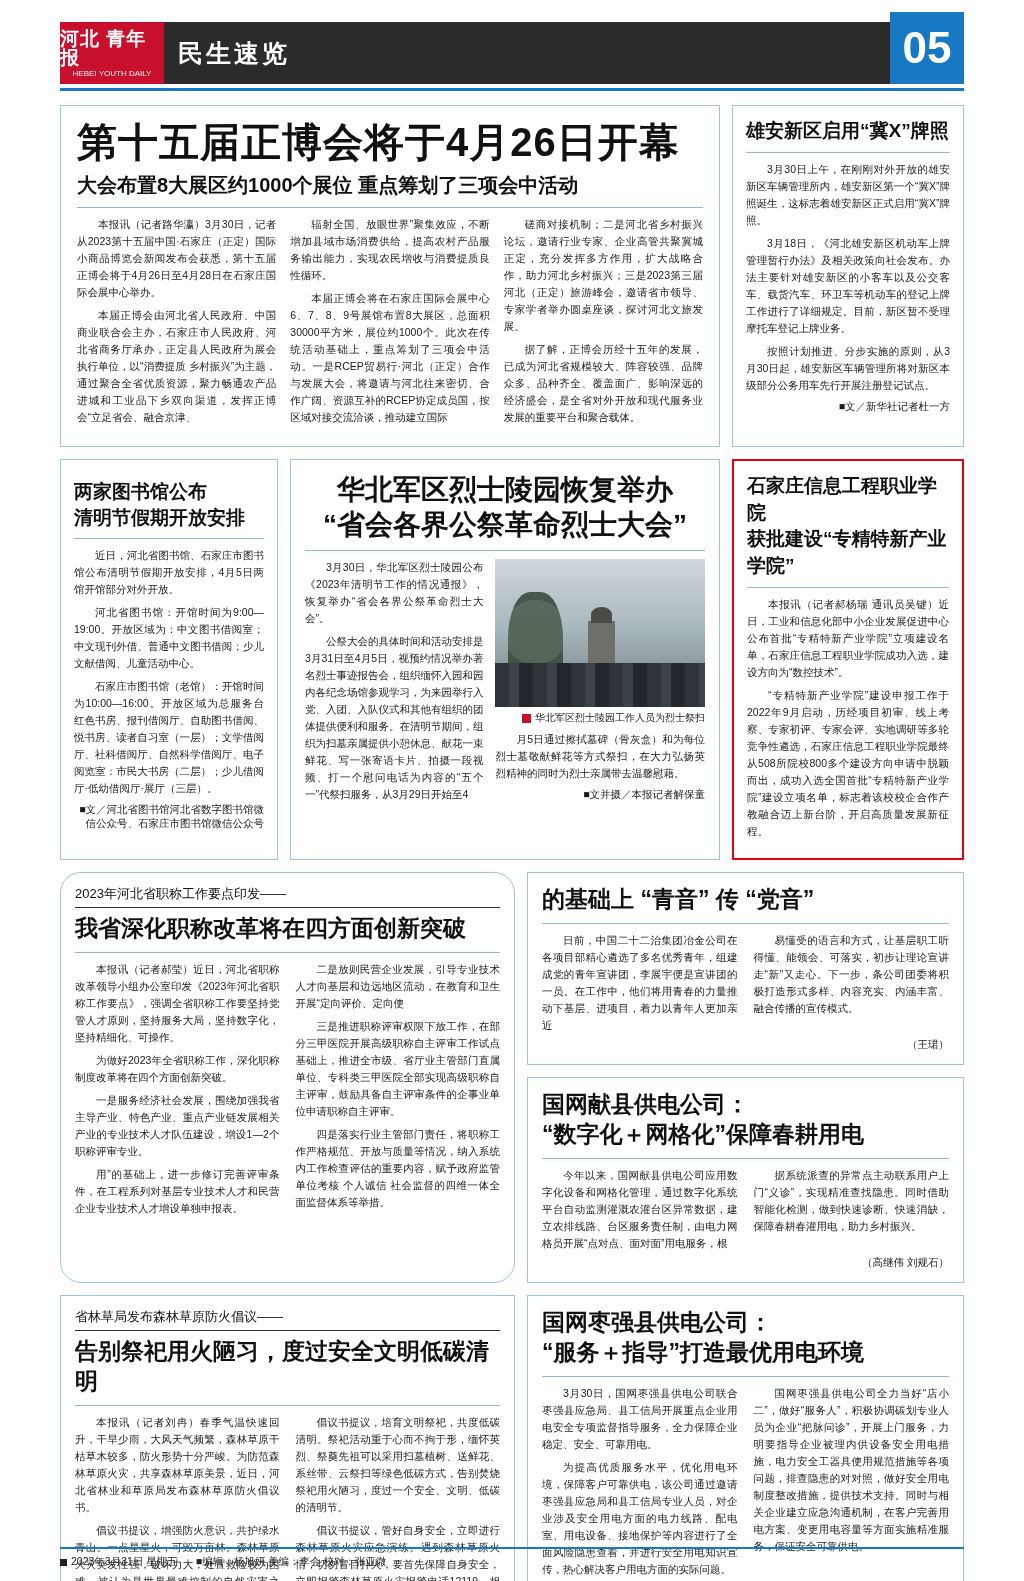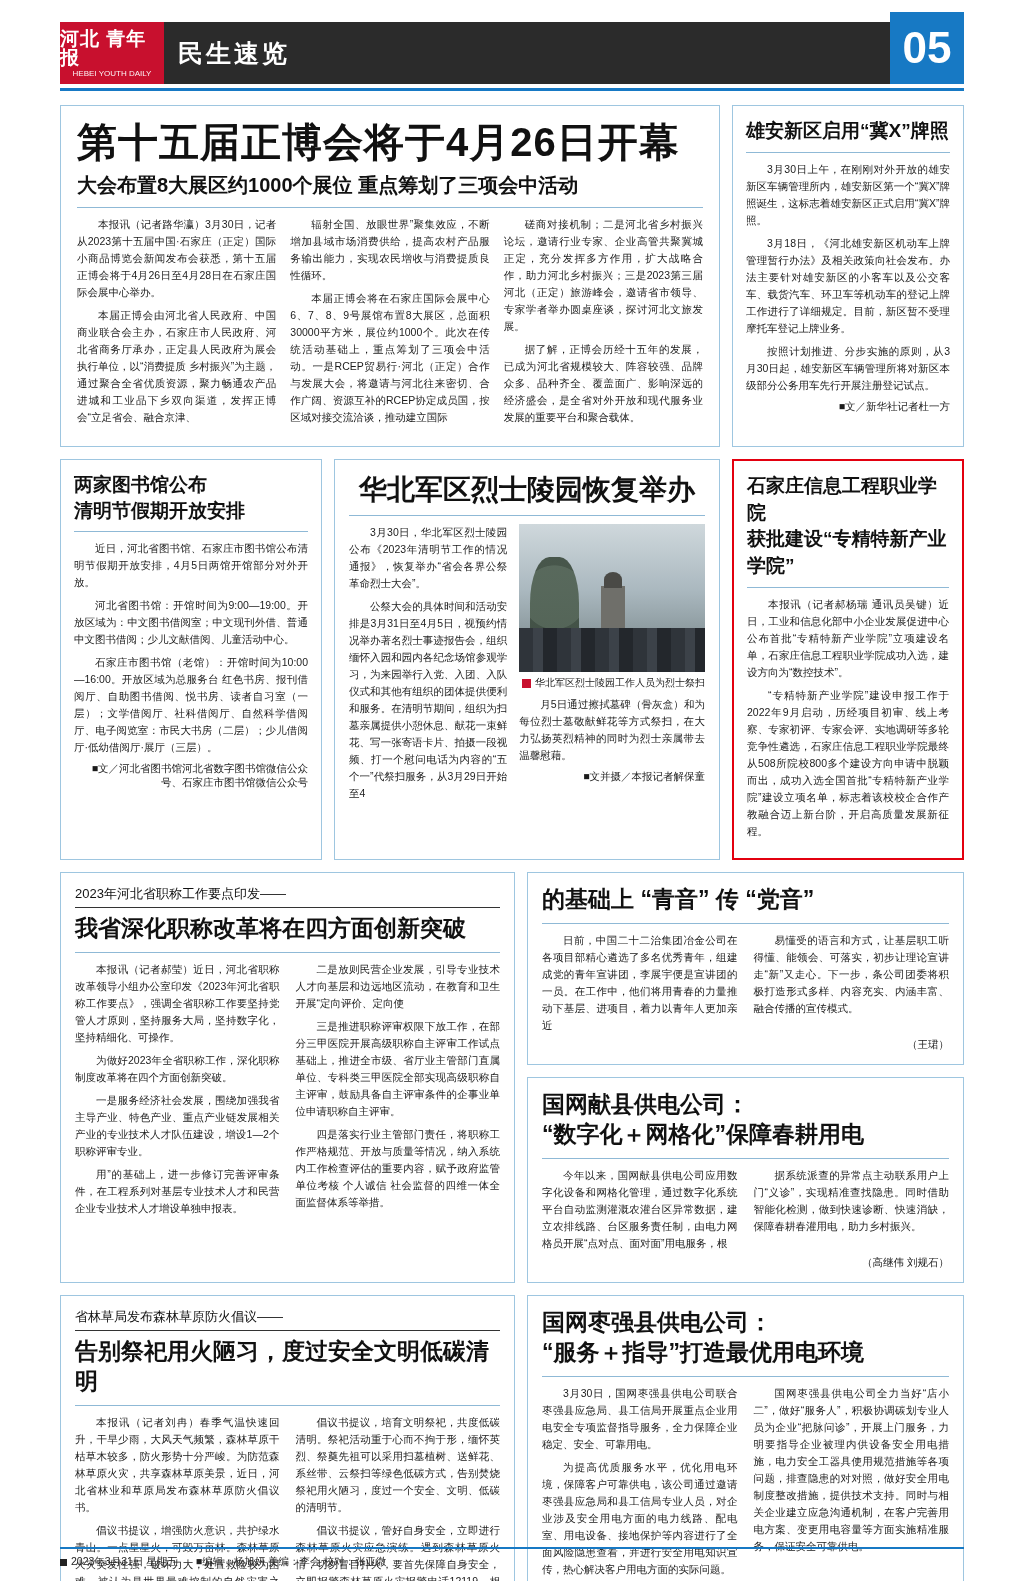--- a/index.html
+++ b/index.html
@@ -85,32 +85,33 @@
       <div class="title-m">雄安新区启用“冀X”牌照</div>
       <div class="thin-rule"></div>
       <p class="body">3月30日上午，在刚刚对外开放的雄安新区车辆管理所内，雄安新区第一个“冀X”牌照诞生，这标志着雄安新区正式启用“冀X”牌照。</p>
       <p class="body">3月18日，《河北雄安新区机动车上牌管理暂行办法》及相关政策向社会发布。办法主要针对雄安新区的小客车以及公交客车、载货汽车、环卫车等机动车的登记上牌工作进行了详细规定。目前，新区暂不受理摩托车登记上牌业务。</p>
       <p class="body">按照计划推进、分步实施的原则，从3月30日起，雄安新区车辆管理所将对新区本级部分公务用车先行开展注册登记试点。</p>
       <div class="byline">■文／新华社记者杜一方</div>
     </div>
   </div>
 
   <div class="row" style="margin-top:12px;">
-    <div class="box" style="width:262px;padding:12px 13px;">
+    <div class="box" style="width:218px;padding:19px 13px;">
       <div class="title-m">两家图书馆公布</div>
       <div class="title-m">清明节假期开放安排</div>
       <div class="thin-rule"></div>
       <p class="body">近日，河北省图书馆、石家庄市图书馆公布清明节假期开放安排，4月5日两馆开馆部分对外开放。</p>
       <p class="body">河北省图书馆：开馆时间为9:00—19:00。开放区域为：中文图书借阅室；中文现刊外借、普通中文图书借阅；少儿文献借阅、儿童活动中心。</p>
       <p class="body">石家庄市图书馆（老馆）：开馆时间为10:00—16:00。开放区域为总服务台 红色书房、报刊借阅厅、自助图书借阅、悦书房、读者自习室（一层）；文学借阅厅、社科借阅厅、自然科学借阅厅、电子阅览室：市民大书房（二层）；少儿借阅厅·低幼借阅厅·展厅（三层）。</p>
       <div class="byline">■文／河北省图书馆河北省数字图书馆微信公众号、石家庄市图书馆微信公众号</div>
     </div>
 
     <div class="box" style="flex:1;padding:12px 14px;">
       <div class="title-xl center">华北军区烈士陵园恢复举办</div>
+      <div class="title-xl center">“省会各界公祭革命烈士大会”</div>
       <div class="thin-rule"></div>
       <div style="display:flex;gap:12px;">
         <div style="width:46%;">
           <p class="body">3月30日，华北军区烈士陵园公布《2023年清明节工作的情况通报》，恢复举办“省会各界公祭革命烈士大会”。</p>
           <p class="body">公祭大会的具体时间和活动安排是3月31日至4月5日，视预约情况举办著名烈士事迹报告会，组织缅怀入园和园内各纪念场馆参观学习，为来园举行入党、入团、入队仪式和其他有组织的团体提供便利和服务。在清明节期间，组织为扫墓亲属提供小憩休息、献花一束鲜花、写一张寄语卡片、拍摄一段视频、打一个慰问电话为内容的“五个一”代祭扫服务，从3月29日开始至4</p>
         </div>
         <div style="width:54%;">
           <div class="photo" style="height:148px;">
             <div class="ph-sky"></div>
               <div class="ph-tree"></div>
@@ -127,21 +128,21 @@
     <div class="box hi-red" style="width:232px;padding:12px 13px;">
       <div class="title-s">石家庄信息工程职业学院</div>
       <div class="title-s">获批建设“专精特新产业学院”</div>
       <div class="thin-rule"></div>
       <p class="body">本报讯（记者郝杨瑞 通讯员吴键）近日，工业和信息化部中小企业发展促进中心公布首批“专精特新产业学院”立项建设名单，石家庄信息工程职业学院成功入选，建设方向为“数控技术”。</p>
       <p class="body">“专精特新产业学院”建设申报工作于2022年9月启动，历经项目初审、线上考察、专家初评、专家会评、实地调研等多轮竞争性遴选，石家庄信息工程职业学院最终从508所院校800多个建设方向申请中脱颖而出，成功入选全国首批“专精特新产业学院”建设立项名单，标志着该校校企合作产教融合迈上新台阶，开启高质量发展新征程。</p>
     </div>
   </div>
 
   <div class="row" style="margin-top:12px;">
-    <div class="box" style="width:455px;padding:12px 14px;">
+    <div class="box" style="width:455px;padding:12px 14px;border-radius:21px;">
       <div class="kicker">2023年河北省职称工作要点印发——</div>
       <div class="title-l">我省深化职称改革将在四方面创新突破</div>
       <div class="thin-rule"></div>
       <div class="cols2">
         <p class="body">本报讯（记者郝莹）近日，河北省职称改革领导小组办公室印发《2023年河北省职称工作要点》，强调全省职称工作要坚持党管人才原则，坚持服务大局，坚持数字化，坚持精细化、可操作。</p>
         <p class="body">为做好2023年全省职称工作，深化职称制度改革将在四个方面创新突破。</p>
         <p class="body">一是服务经济社会发展，围绕加强我省主导产业、特色产业、重点产业链发展相关产业的专业技术人才队伍建设，增设1—2个职称评审专业。</p>
         <p class="body">用”的基础上，进一步修订完善评审条件，在工程系列对基层专业技术人才和民营企业专业技术人才增设单独申报表。</p>
         <p class="body">二是放则民营企业发展，引导专业技术人才向基层和边远地区流动，在教育和卫生开展“定向评价、定向使</p>
         <p class="body">三是推进职称评审权限下放工作，在部分三甲医院开展高级职称自主评审工作试点基础上，推进全市级、省厅业主管部门直属单位、专科类三甲医院全部实现高级职称自主评审，鼓励具备自主评审条件的企事业单位申请职称自主评审。</p>

